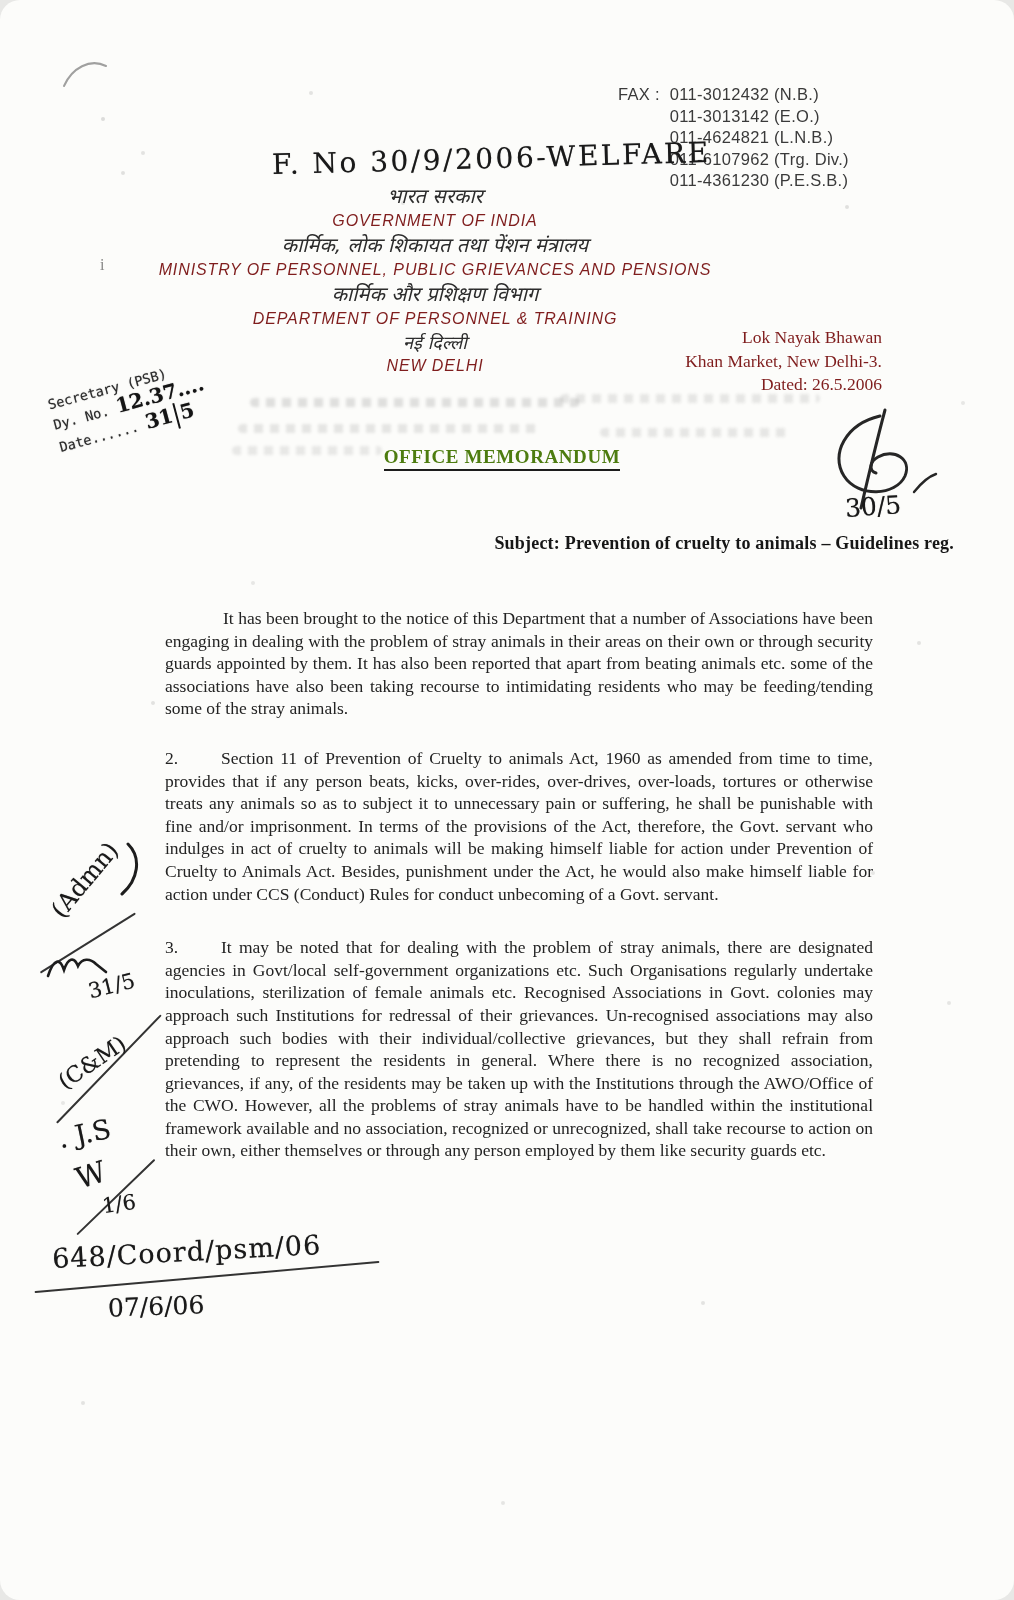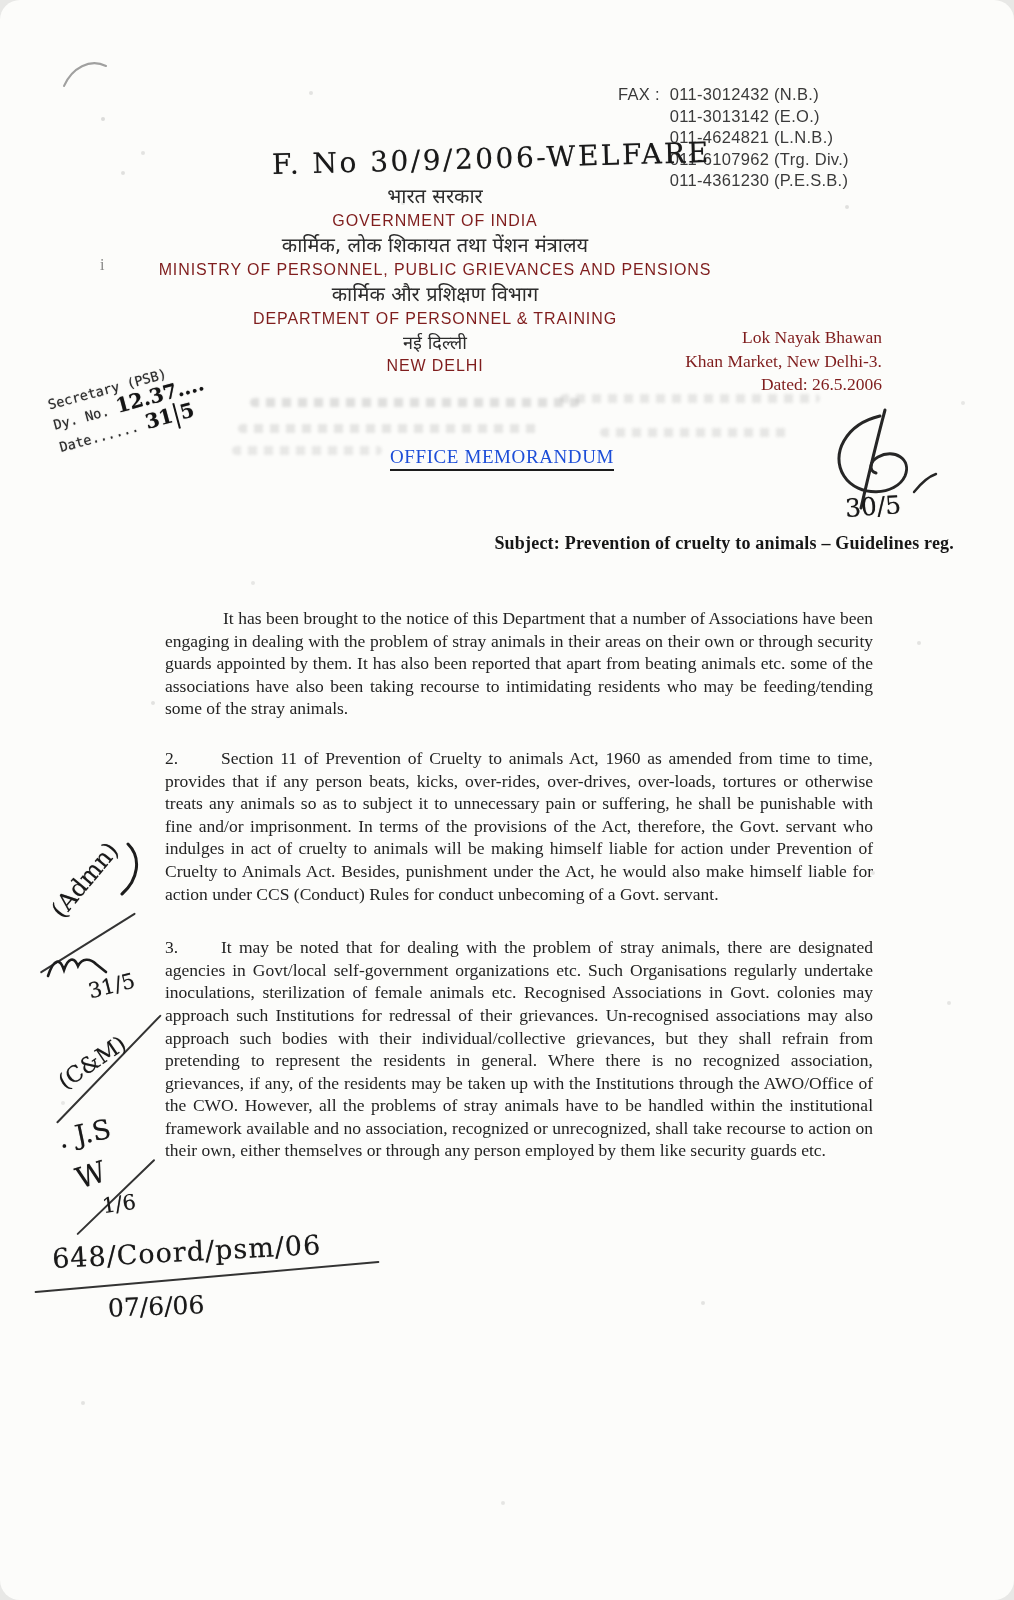--- a/index.html
+++ b/index.html
@@ -22,37 +22,37 @@
   .smudge{position:absolute;height:9px;border-radius:5px;opacity:.4;filter:blur(1.6px);
     background:repeating-linear-gradient(90deg,rgba(120,120,120,.55) 0 9px,transparent 9px 16px);}
   
   .fax{position:absolute;left:618px;top:84px;display:flex;gap:10px;
     font-family:"Liberation Sans",sans-serif;font-size:16.5px;line-height:21.5px;
     color:#3a3a3a;letter-spacing:.3px;}
   .fax .lines div{white-space:nowrap;}
   .hand{font-family:"DejaVu Serif",serif;color:#191919;text-shadow:0 0 .7px rgba(0,0,0,.5);}
   .file-no{position:absolute;left:272px;top:142px;font-size:28px;letter-spacing:2.5px;
     transform:rotate(-1.6deg);white-space:nowrap;}
-  .hdr{position:absolute;left:90px;top:184px;width:690px;text-align:center;}
+  .hdr{position:absolute;left:90px;top:184px;width:690px;text-align:center;font-style:italic;}
   .hdr .hi{font-size:20px;line-height:24.5px;color:#2c2c2c;
     font-family:"DejaVu Sans","Liberation Serif",serif;}
   .hdr .en{font-family:"Liberation Sans",sans-serif;font-size:16px;line-height:24.5px;
     letter-spacing:.9px;color:#7f1d1d;}
   .hdr .city-hi{font-size:18px;line-height:23px;}
   .addr{position:absolute;left:590px;top:326px;width:292px;text-align:right;
     font-size:17.5px;line-height:23.5px;color:#7f1d1d;}
   .stamp{position:absolute;left:46px;top:396px;transform:rotate(-15deg);transform-origin:left top;
     font-family:"DejaVu Sans Mono",monospace;font-size:13.5px;line-height:19px;color:#2d2d2d;
     text-shadow:0 0 1px rgba(40,40,40,.6);white-space:nowrap;}
   .stamp .hv{font-family:"DejaVu Serif",serif;font-size:20px;font-weight:bold;color:#141414;}
   .stamp .bar{display:inline-block;width:2px;height:26px;background:#141414;
     vertical-align:-8px;margin:0 3px;}
   .om-title-wrap{position:absolute;left:0;right:10px;top:446px;text-align:center;}
-  .om-title{display:inline-block;font-weight:normal;font-size:19px;letter-spacing:.6px;
-    border-bottom:2.6px solid #1c1c1c;padding-bottom:1px;color:#1d4ed8;}
+  .om-title{display:inline-block;font-weight:bold;font-size:19px;letter-spacing:.6px;
+    border-bottom:2.6px solid #1c1c1c;padding-bottom:1px;color:#4d7c0f;}
   .sig{position:absolute;left:818px;top:404px;}
   .sig-date{position:absolute;left:845px;top:492px;font-size:25px;transform:rotate(-4deg);}
   .subject-wrap{position:absolute;left:0;right:60px;top:533px;text-align:right;}
   .subject{font-weight:bold;font-size:18px;letter-spacing:.2px;color:#161616;}
   .body-col{position:absolute;left:152px;top:594px;width:734px;
     font-size:17.5px;line-height:22.6px;text-align:justify;color:#232323;}
   .body-col p{margin:13px;}
   .p1{text-indent:58px;}
   .p2{margin-top:27px !important;}
   .p3{margin-top:31px !important;}

